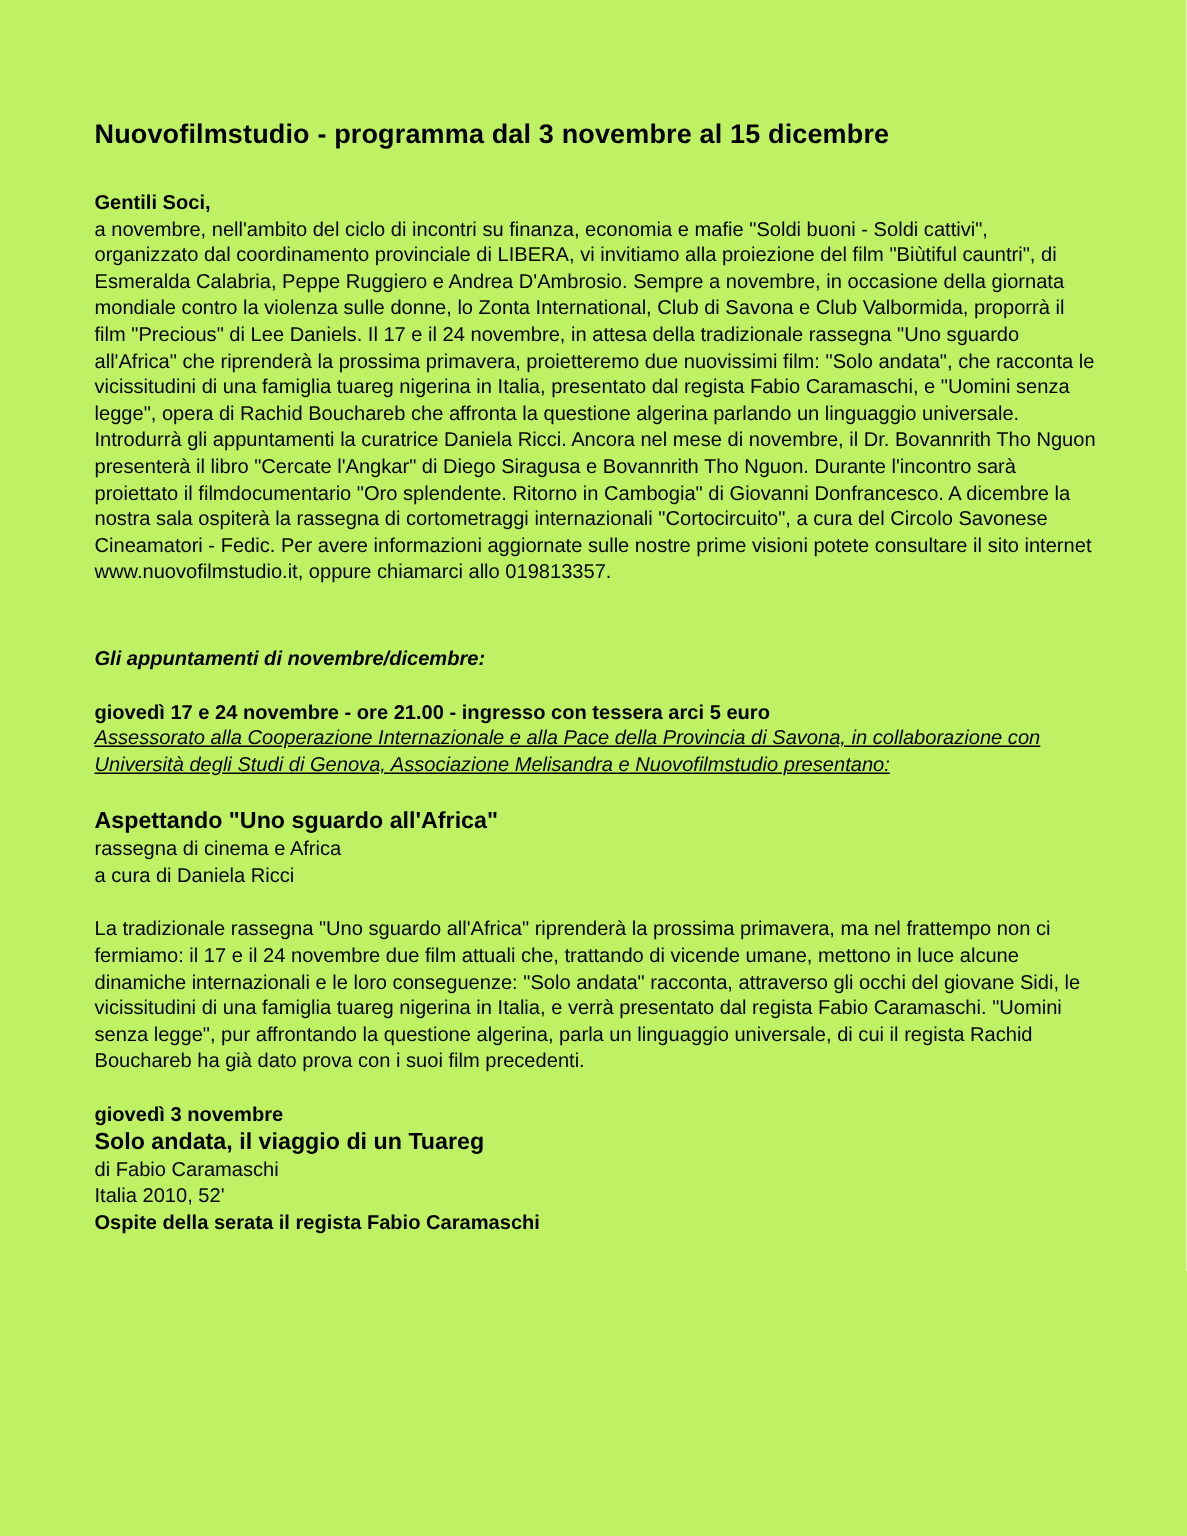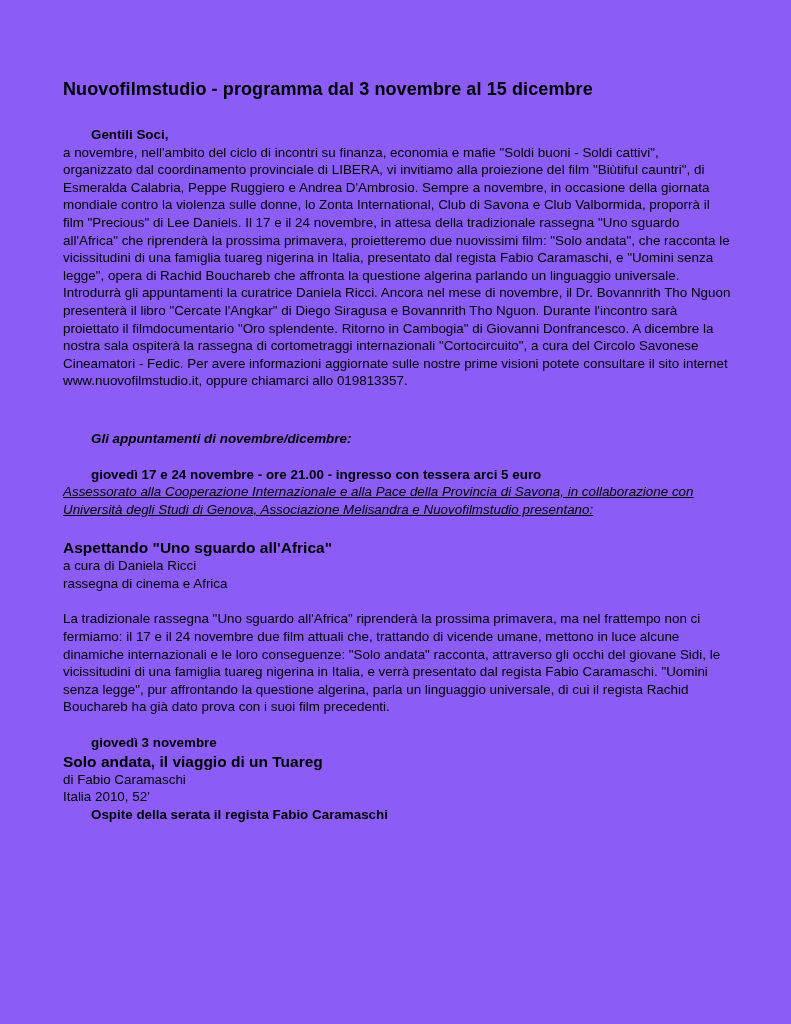--- a/index.html
+++ b/index.html
@@ -10,42 +10,42 @@
   }
   body {
     font-family: "Liberation Sans", sans-serif;
     color: #000000;
     -webkit-font-smoothing: antialiased;
   }
   .page {
     position: relative;
     width: 791px;
     height: 1024px;
-    background: #8b5cf6;
+    background: #bef264;
     box-sizing: border-box;
     padding: 78px 60px 0 63px;
     overflow: hidden;
     font-size: 13.4px;
     line-height: 17.6px;
   }
   p, h1, h2 { margin: 0; padding: 0; }
 
   .doc-title {
     font-size: 18px;
     line-height: 22px;
     font-weight: 700;
     margin-bottom: 26px;
     letter-spacing: 0.1px;
   }
   .section-title {
     font-size: 15.5px;
     line-height: 19px;
     font-weight: 700;
   }
-  .bold   { font-weight: 700; margin-left: 28px; }
+  .bold   { font-weight: 700; }
   .italic { font-style: italic; text-decoration: underline; }
 
   .intro            { margin-bottom: 40px; }
   .appt-heading     { margin-bottom: 18px; font-style: italic; }
   .screening-block  { margin-bottom: 20px; }
   .africa-header    { margin-bottom: 18px; }
   .africa-desc      { margin-bottom: 18px; }
 
   .rich b { font-weight: 400; }
 </style>
@@ -63,22 +63,22 @@
 
   <p class="bold appt-heading">Gli appuntamenti di novembre/dicembre:</p>
 
   <div class="screening-block">
     <p class="bold">giovedì 17 e 24 novembre - ore 21.00 - ingresso con tessera arci 5 euro</p>
     <p class="italic">Assessorato alla Cooperazione Internazionale e alla Pace della Provincia di Savona, in collaborazione con Università degli Studi di Genova, Associazione Melisandra e Nuovofilmstudio presentano:</p>
   </div>
 
   <div class="africa-header">
     <h2 class="section-title">Aspettando "Uno sguardo all'Africa"</h2>
+    <p>rassegna di cinema e Africa</p>
     <p>a cura di Daniela Ricci</p>
-    <p>rassegna di cinema e Africa</p>
   </div>
 
   <p class="africa-desc">La tradizionale rassegna "Uno sguardo all'Africa" riprenderà la prossima primavera, ma nel frattempo non ci fermiamo: il 17 e il 24 novembre due film attuali che, trattando di vicende umane, mettono in luce alcune dinamiche internazionali e le loro conseguenze: "Solo andata" racconta, attraverso gli occhi del giovane Sidi, le vicissitudini di una famiglia tuareg nigerina in Italia, e verrà presentato dal regista Fabio Caramaschi. "Uomini senza legge", pur affrontando la questione algerina, parla un linguaggio universale, di cui il regista Rachid Bouchareb ha già dato prova con i suoi film precedenti.</p>
 
   <div class="event-block">
     <p class="bold">giovedì 3 novembre</p>
     <h2 class="section-title">Solo andata, il viaggio di un Tuareg</h2>
     <p>di Fabio Caramaschi</p>
     <p>Italia 2010, 52'</p>
     <p class="bold">Ospite della serata il regista Fabio Caramaschi</p>

